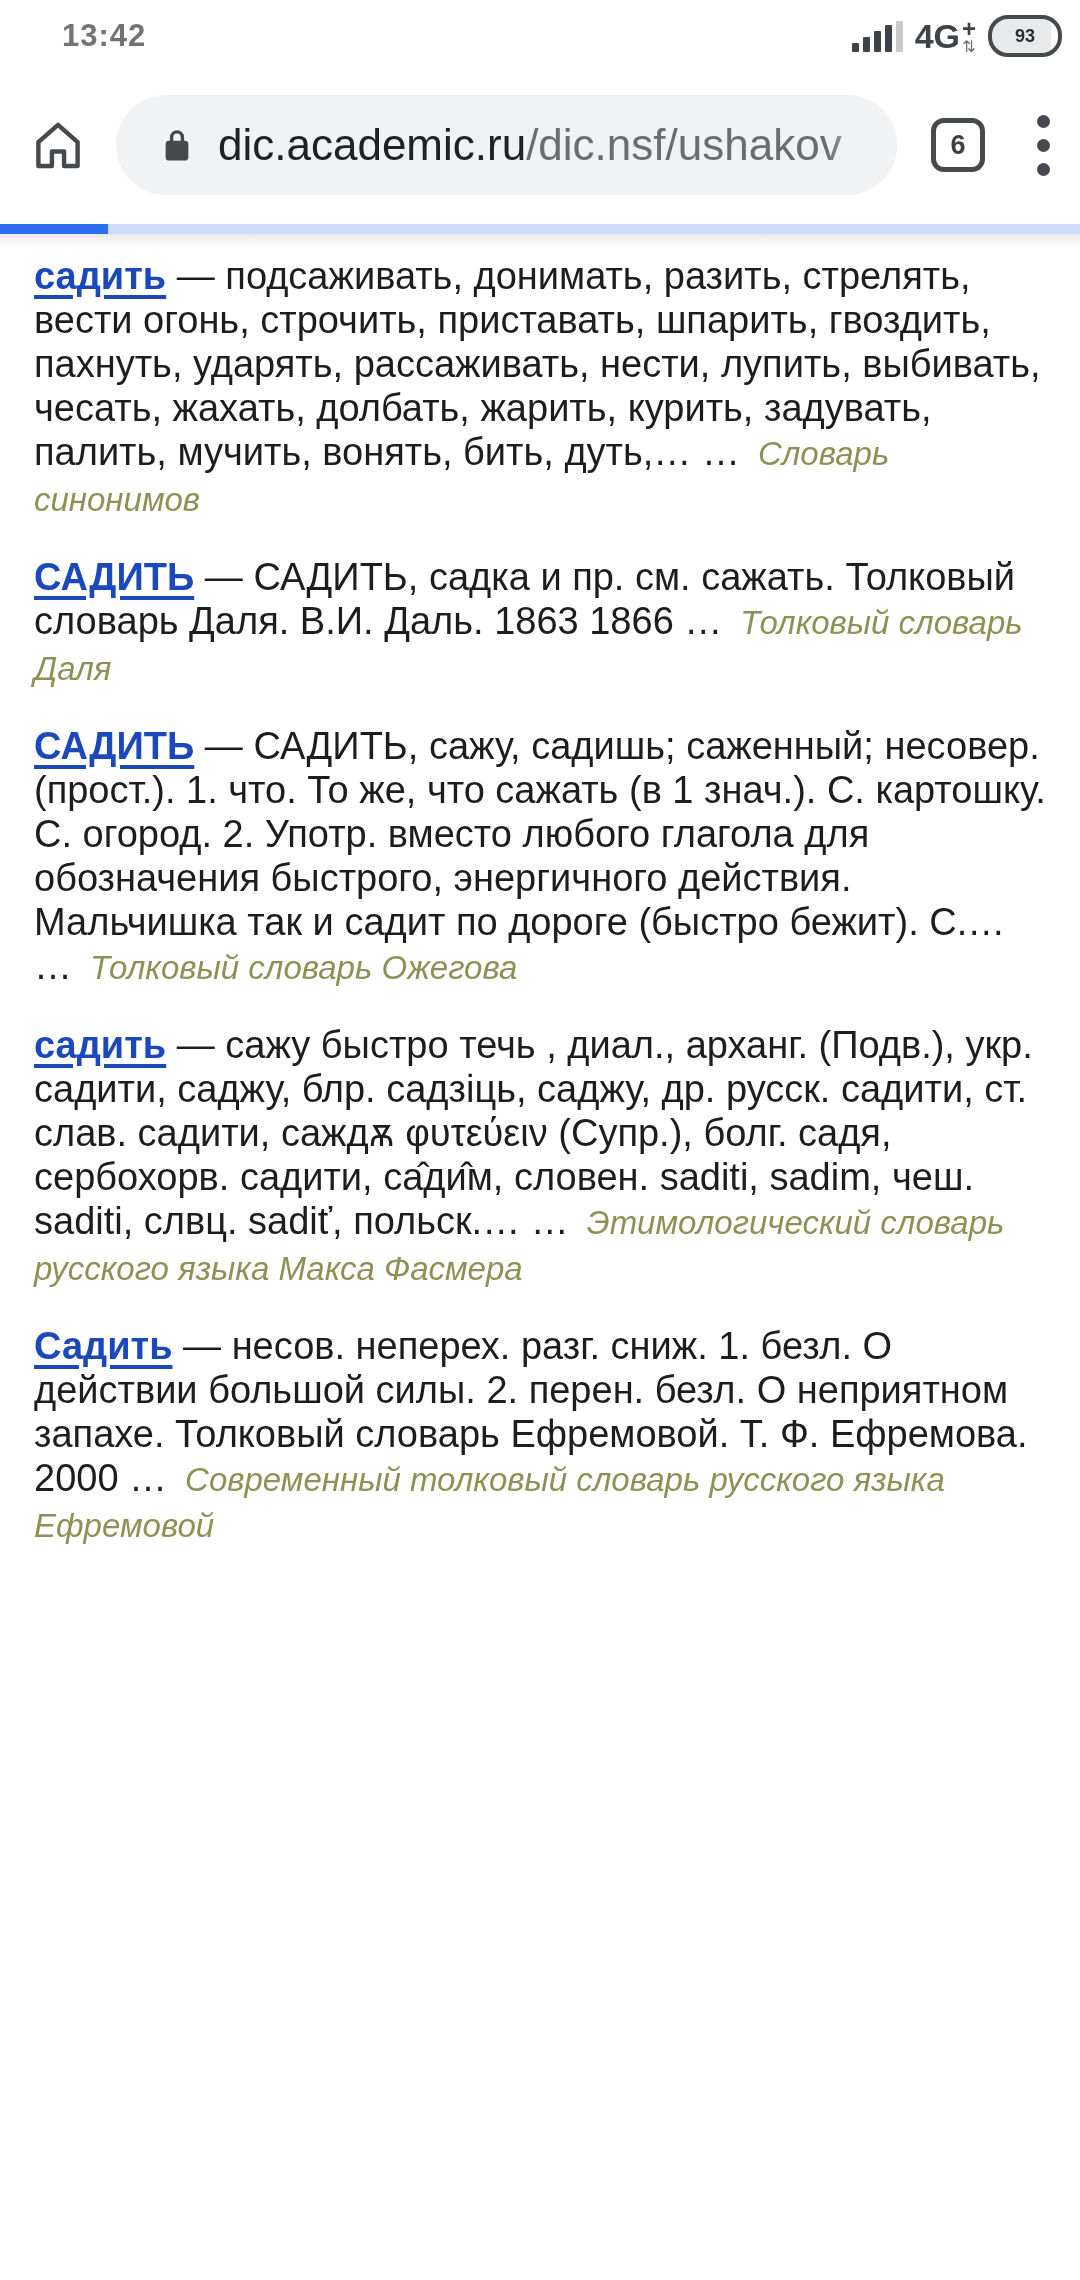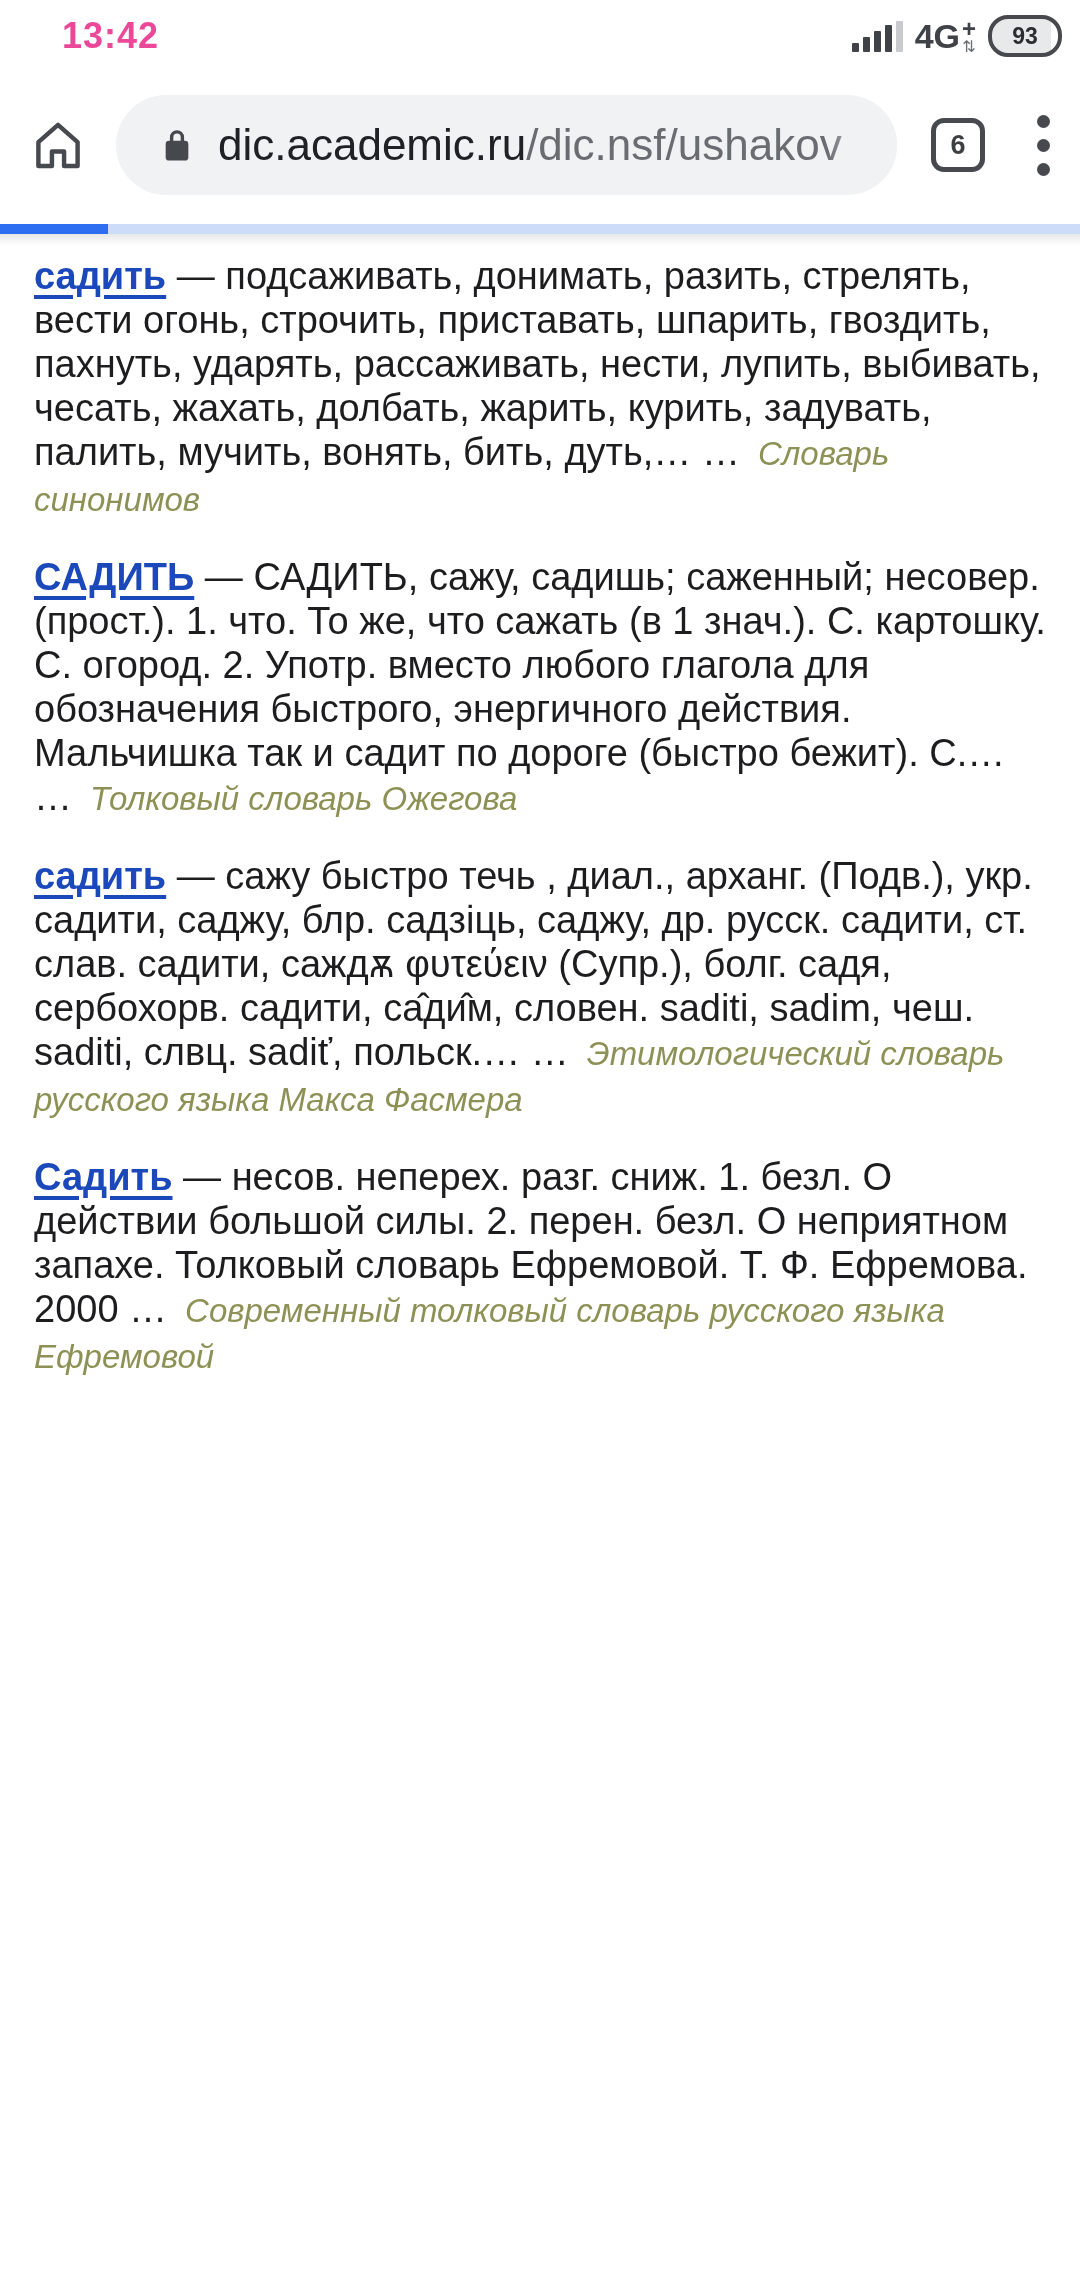--- a/index.html
+++ b/index.html
@@ -6,36 +6,36 @@
   body{
     width:1080px;height:2280px;overflow:hidden;background:#ffffff;
     font-family:"Liberation Sans","DejaVu Sans",sans-serif;
     -webkit-font-smoothing:antialiased;
   }
   
   .status-bar{
     height:66px;display:flex;align-items:center;justify-content:space-between;
     padding:6px 18px 0 62px;box-sizing:border-box;background:#fff;
   }
-  .status-time{font-size:36px;font-weight:700;color:#ec4899;letter-spacing:1px;}
+  .status-time{font-size:31px;font-weight:700;color:#737373;letter-spacing:1px;}
   .status-right{display:flex;align-items:center;gap:12px;}
   .sig{display:flex;align-items:flex-end;gap:4px;height:32px;}
   .sig i{display:block;width:7px;border-radius:1px;background:#3f4347;}
   .sig i.b1{height:9px}.sig i.b2{height:15px}.sig i.b3{height:21px}.sig i.b4{height:27px}
   .sig i.b5{height:31px;background:#c8cacd;}
   .net{display:flex;}
   .net .g4{font-size:34px;font-weight:700;color:#3f4347;letter-spacing:0;}
   .net .plus-col{display:flex;flex-direction:column;align-items:center;line-height:1;margin-left:2px;}
   .net .plus-col .plus{font-size:24px;font-weight:700;color:#3f4347;}
   .net .plus-col .arrows{font-size:16px;color:#6a6e72;margin-top:-2px;}
   .battery{
     width:66px;height:34px;border:4px solid #46494d;border-radius:20px;
     background:linear-gradient(to right,#e8e9ea 90%,#ffffff 90%);
     display:flex;align-items:center;justify-content:center;
-    font-size:23px;font-weight:700;color:#2b2d30;
+    font-size:18px;font-weight:700;color:#2b2d30;
   }
   
   .toolbar{
     height:158px;display:flex;align-items:center;background:#fff;
     padding:0 22px 0 30px;box-sizing:border-box;
   }
   .home-btn{flex:0 0 auto;width:56px;height:56px;display:flex;align-items:center;justify-content:center;}
   .addr-pill{
     flex:1 1 auto;height:100px;margin:0 34px 0 30px;border-radius:50px;
     background:#f0f2f4;display:flex;align-items:center;
@@ -127,20 +127,23 @@
 <div class="progress">
   <div class="done" id="progress-done" style="width: 10%;"></div>
 </div>
 <div class="under-shadow"></div>
 
 <div class="content" id="entries">
   <p class="entry">
     <a class="term" href="#">садить</a><span class="dash"> — </span><span class="body">подсаживать, донимать, разить, стрелять, вести огонь, строчить, приставать, шпарить, гвоздить, пахнуть, ударять, рассаживать, нести, лупить, выбивать, чесать, жахать, долбать, жарить, курить, задувать, палить, мучить, вонять, бить, дуть,… …</span><span class="src">Словарь синонимов</span>
   </p>
 
+  <p class="entry">
+    <a class="term" href="#">САДИТЬ</a><span class="dash"> — </span><span class="body">САДИТЬ, садка и пр. см. сажать. Толковый словарь Даля. В.И. Даль. 1863 1866 …</span><span class="src">Толковый словарь Даля</span>
+  </p>
 
   <p class="entry">
     <a class="term" href="#">САДИТЬ</a><span class="dash"> — </span><span class="body">САДИТЬ, сажу, садишь; саженный; несовер. (прост.). 1. что. То же, что сажать (в 1 знач.). С. картошку. С. огород. 2. Употр. вместо любого глагола для обозначения быстрого, энергичного действия. Мальчишка так и садит по дороге (быстро бежит). С.… …</span><span class="src">Толковый словарь Ожегова</span>
   </p>
 
 
 
   <p class="entry">
     <a class="term" href="#">садить</a><span class="dash"> — </span><span class="body">сажу быстро течь , диал., арханг. (Подв.), укр. садити, саджу, блр. садзіць, саджу, др. русск. садити, ст. слав. садити, саждѫ φυτεύειν (Супр.), болг. садя, сербохорв. садити, са̂ди̂м, словен. saditi, sadim, чеш. saditi, слвц. sadiť, польск.… …</span><span class="src">Этимологический словарь русского языка Макса Фасмера</span>
   </p>

